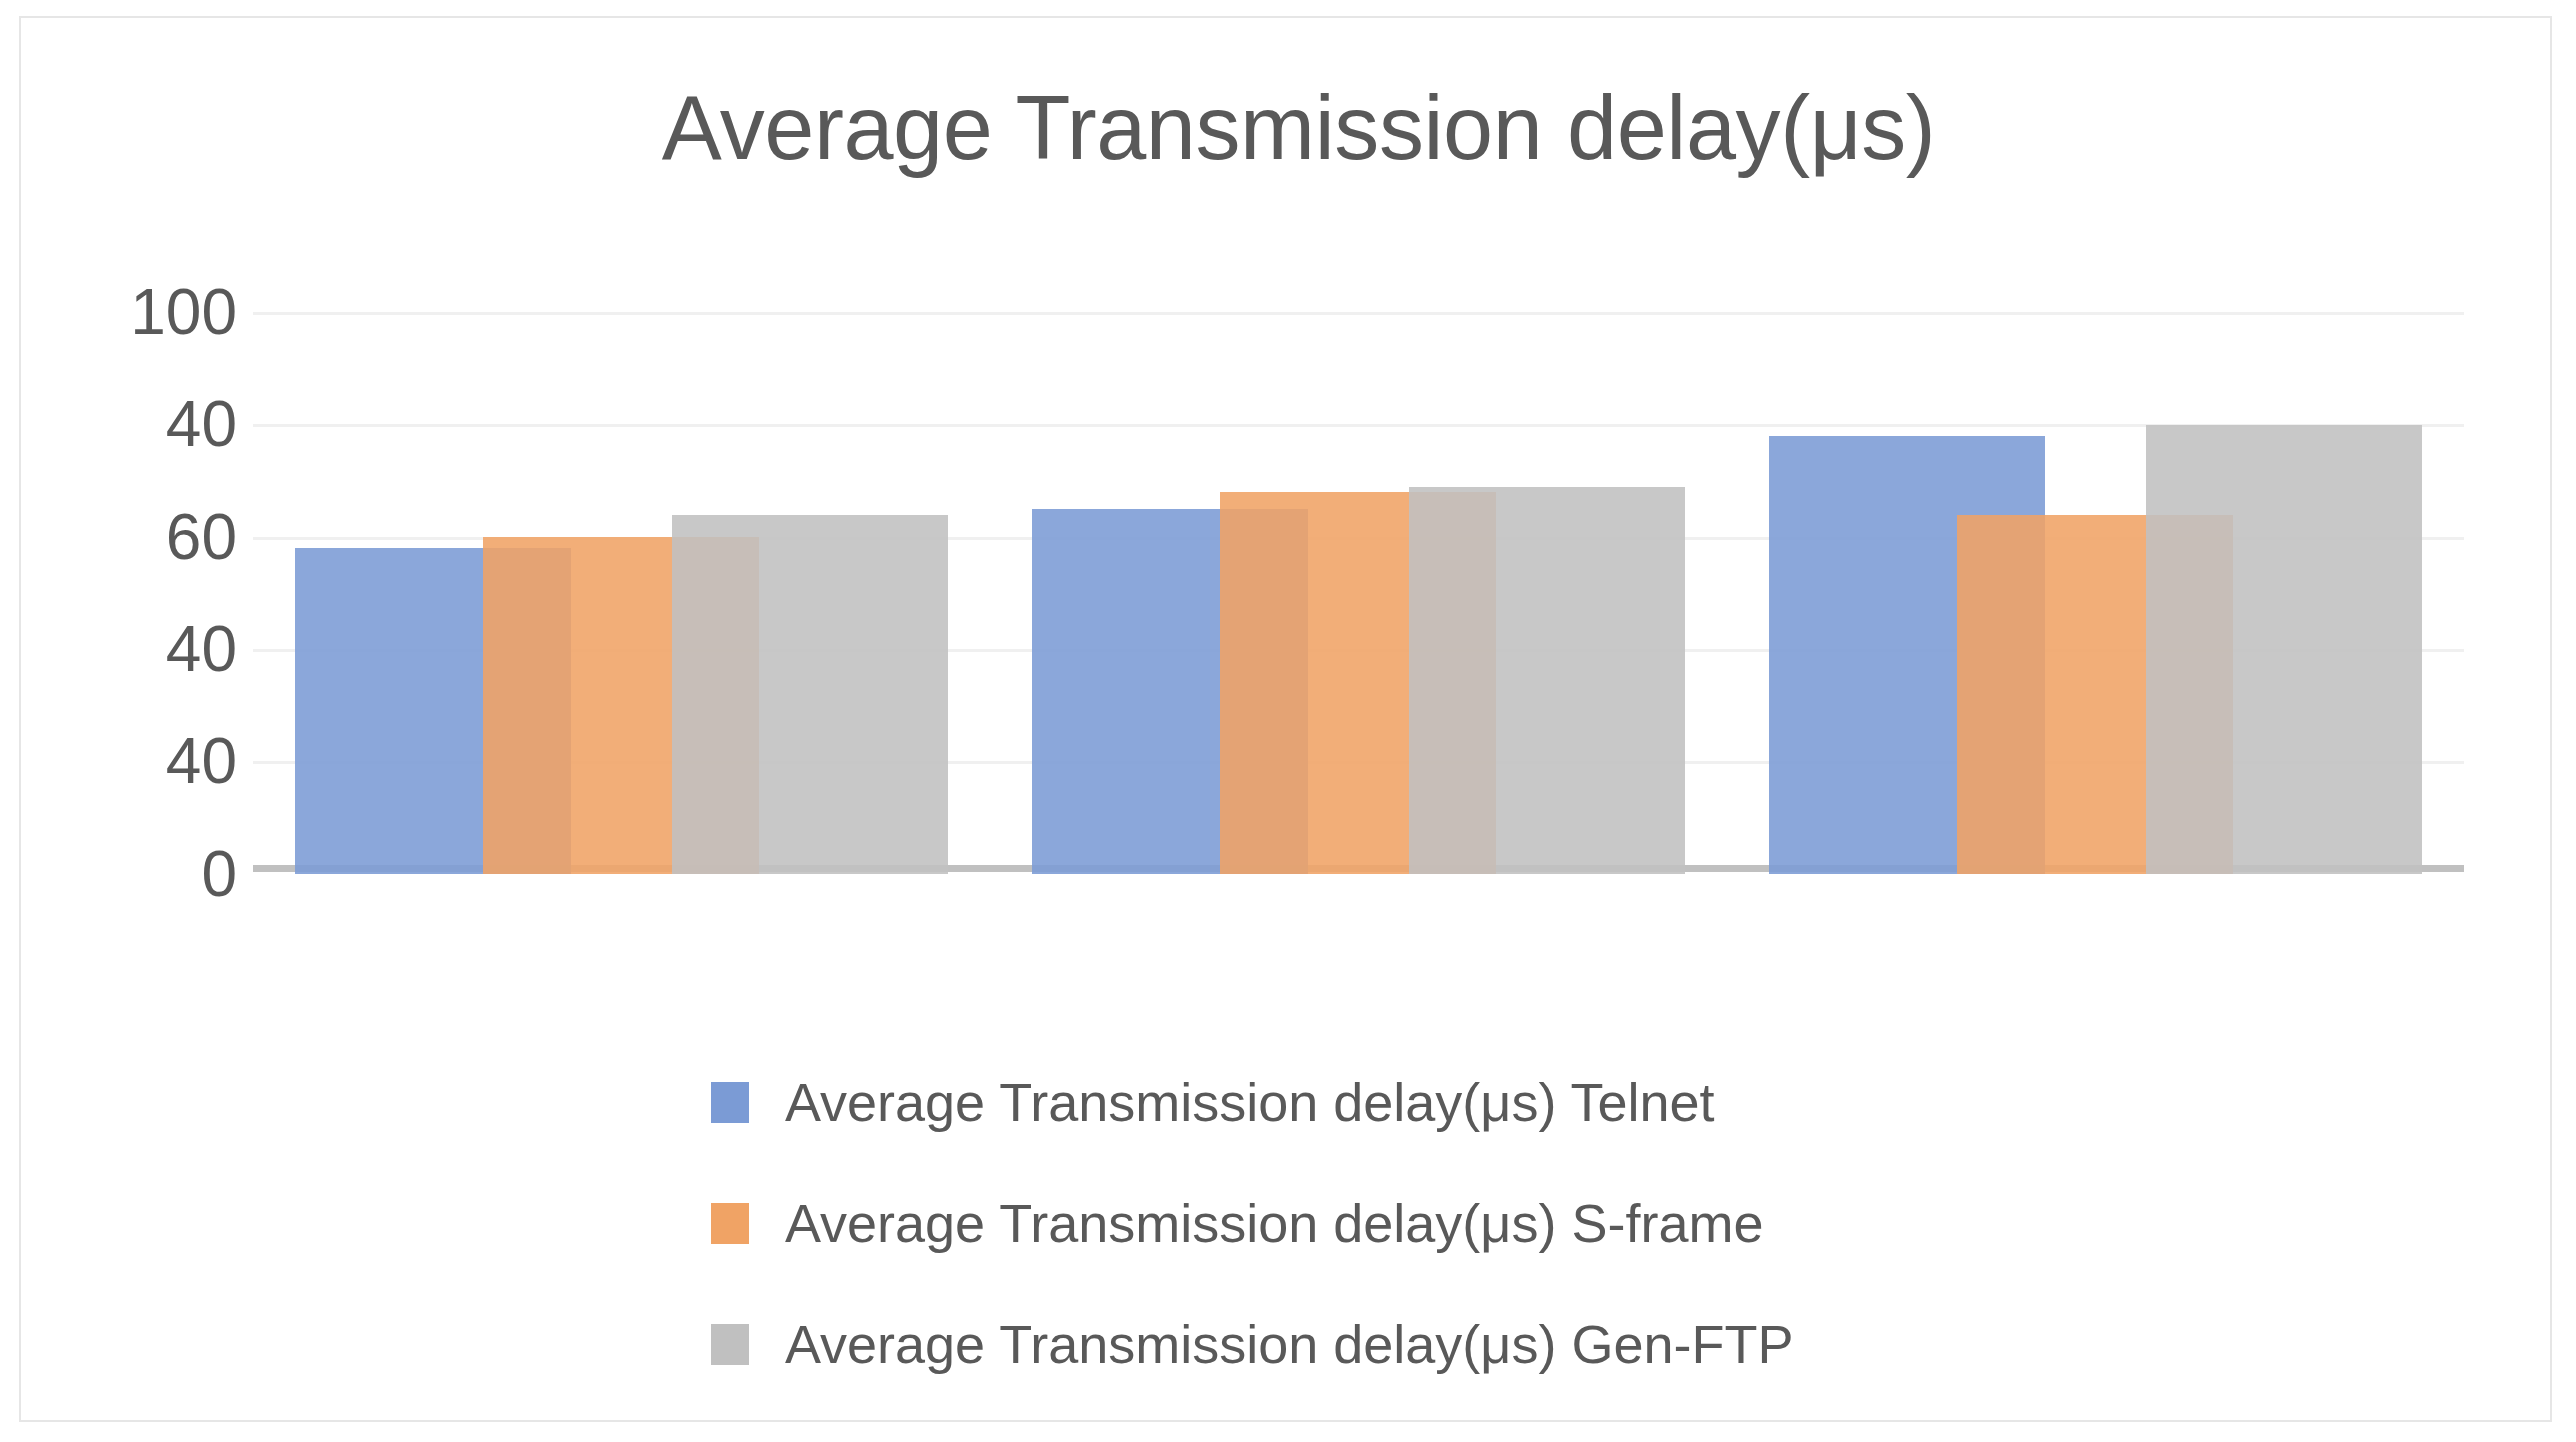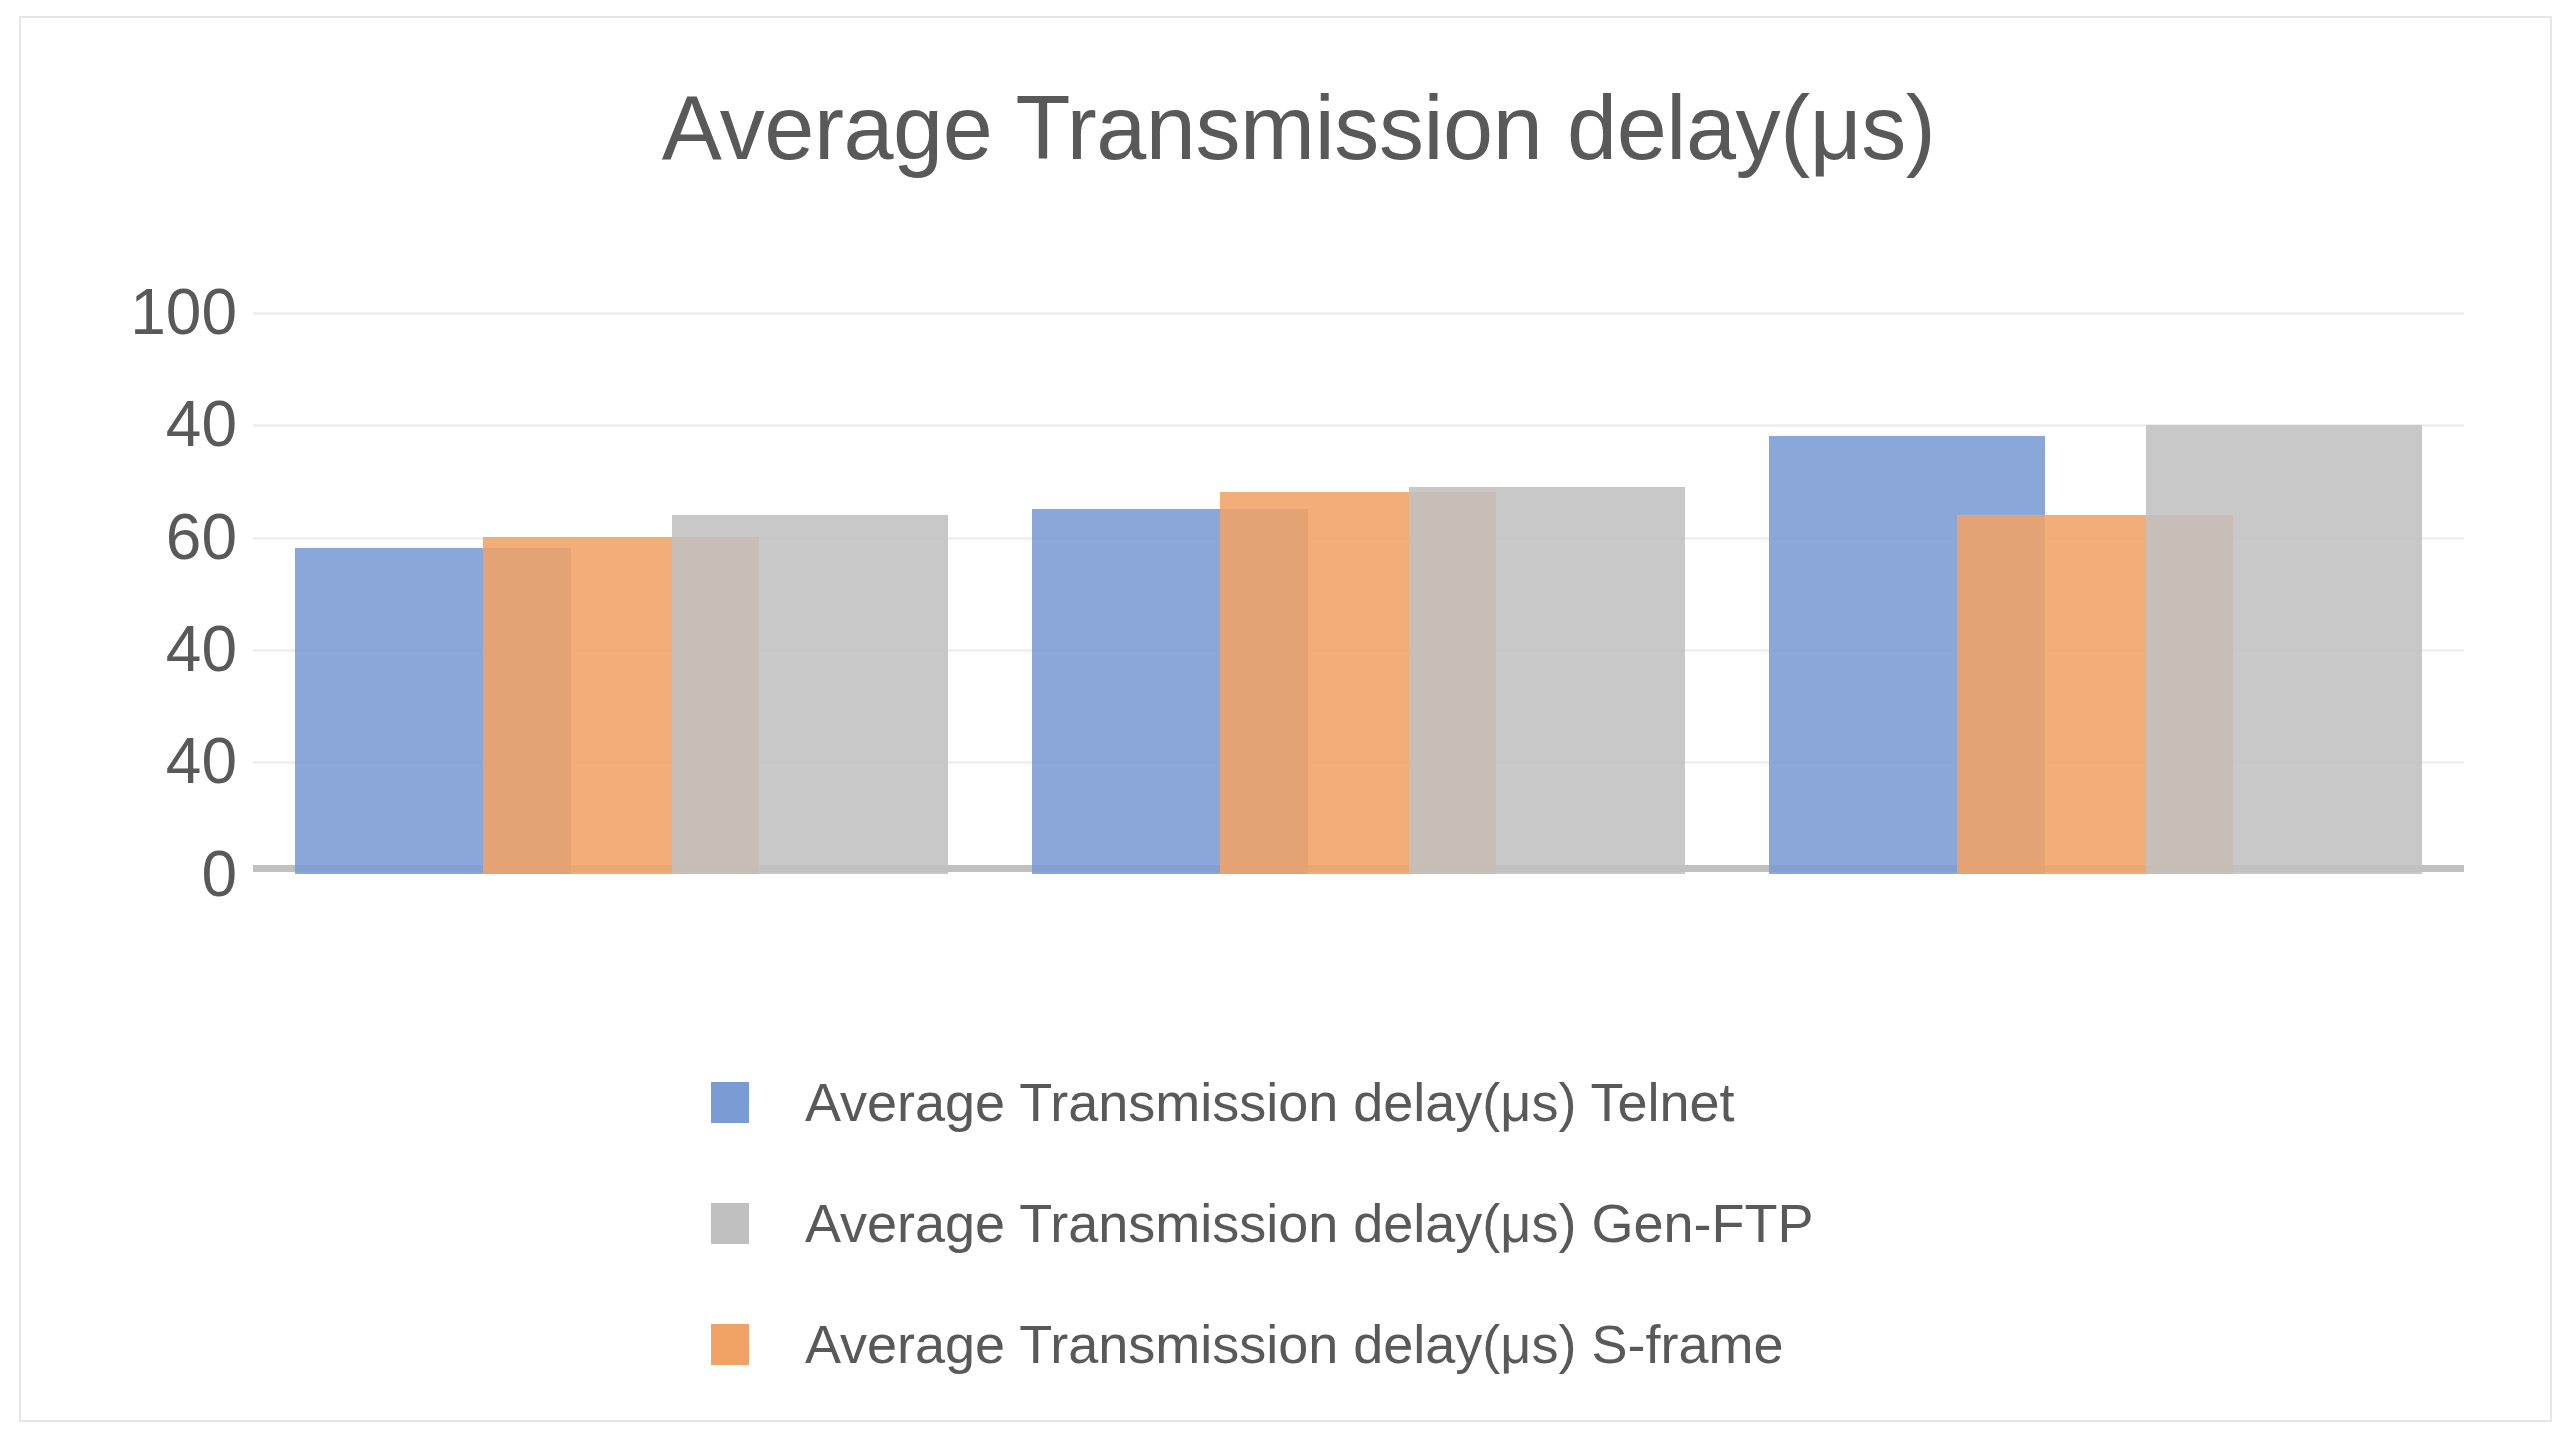--- a/index.html
+++ b/index.html
@@ -138,21 +138,20 @@
     width: 38px;
     height: 41px;
     flex: 0 0 auto;
     margin-right: 36px;
   }
   .legend-text {
     font-size: 54px;
     color: #595959;
     white-space: nowrap;
     line-height: 1;
-    margin-left: 20px;
   }
 </style>
 </head>
 <body>
 
 <div class="chart-frame">
 
   <div class="chart-title">Average Transmission delay(μs)</div>
 
   <div class="plot-area" id="gridlines">
@@ -195,26 +194,26 @@
 
   <div class="legend" id="legend">
       <div class="legend-row">
         <div class="legend-inner">
           <span class="legend-swatch" style="background: rgb(123, 155, 213);"></span>
           <span class="legend-text">Average Transmission delay(μs) Telnet</span>
         </div>
       </div>
       <div class="legend-row">
         <div class="legend-inner">
+          <span class="legend-swatch" style="background: rgb(240, 163, 101);"></span>
+          <span class="legend-text">Average Transmission delay(μs) S-frame</span>
+        </div>
+      </div>
+      <div class="legend-row">
+        <div class="legend-inner">
           <span class="legend-swatch" style="background: rgb(192, 192, 192);"></span>
           <span class="legend-text">Average Transmission delay(μs) Gen-FTP</span>
         </div>
       </div>
-      <div class="legend-row">
-        <div class="legend-inner">
-          <span class="legend-swatch" style="background: rgb(240, 163, 101);"></span>
-          <span class="legend-text">Average Transmission delay(μs) S-frame</span>
-        </div>
-      </div>
     </div>
 
 </div>
 
 
 </body></html>

